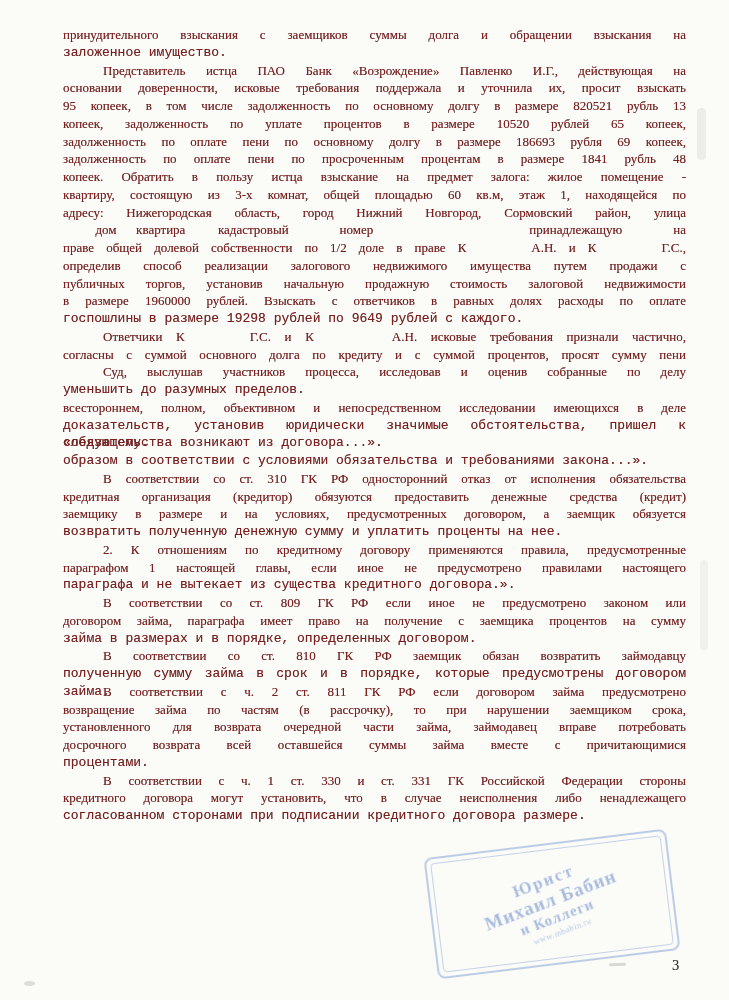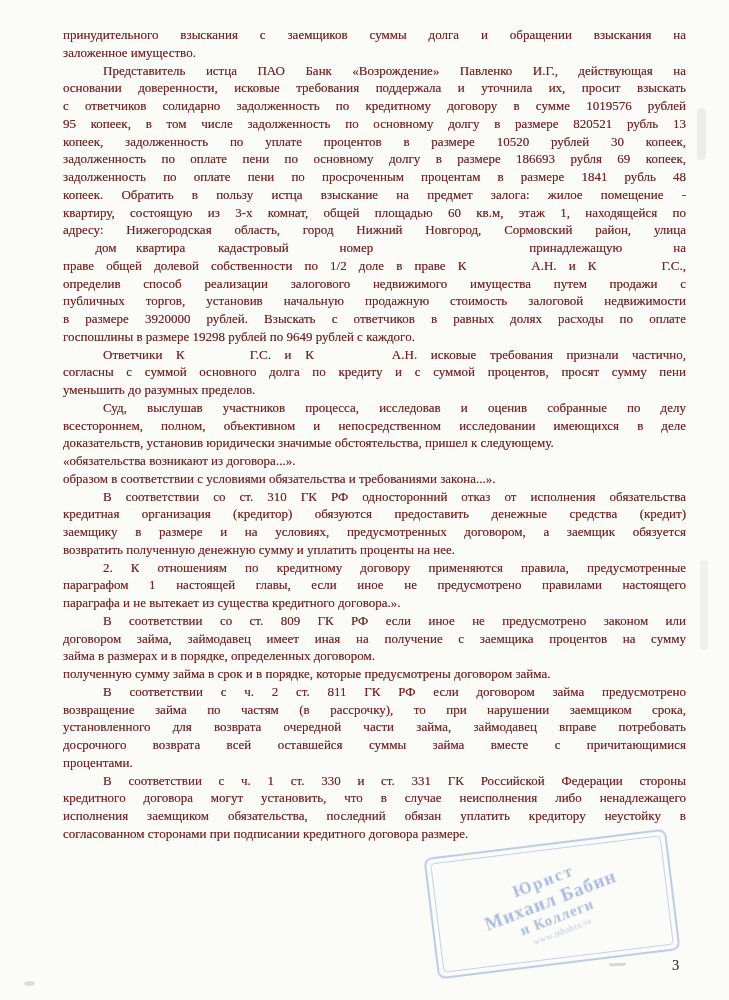--- a/index.html
+++ b/index.html
@@ -19,21 +19,21 @@
     text-shadow:0 0 .6px rgba(43,43,43,.55);
     z-index:1;
   }
   .line{
     text-align:justify;
     text-align-last:justify;
     -moz-text-align-last:justify;
     height:17.75px;overflow:visible;white-space:pre-wrap;
   }
   .line.indent{text-indent:40px;}
-  .line.last{text-align-last:left;-moz-text-align-last:left;}
+  .line.last{text-align-last:left;font-family:Liberation Mono, monospace;-moz-text-align-last:left;}
   
   .stamp{
     position:absolute;left:430px;top:843px;width:240px;height:118px;
     transform:rotate(-7deg);z-index:0;pointer-events:none;
     border:2px solid rgba(128,158,212,.5);border-radius:8px;
     filter:blur(.3px);
   }
   .stamp-inner{
     position:absolute;inset:4px;
     border:1px solid rgba(128,158,212,.45);border-radius:4px;
@@ -74,61 +74,60 @@
       <div class="stamp-l3">и Коллеги</div>
       <div class="stamp-l4">www.mbabin.ru</div>
     </div>
   </div>
 
   <div class="doc-text">
       <div class="line">принудительного взыскания с заемщиков суммы долга и обращении взыскания на</div>
       <div class="line last">заложенное имущество.</div>
       <div class="line indent">Представитель истца ПАО Банк «Возрождение» Павленко И.Г., действующая на</div>
       <div class="line">основании доверенности, исковые требования поддержала и уточнила их, просит взыскать</div>
-      <div class="line">с ответчиков солидарно задолженность по кредитному договору в сумме 1019576 рублей</div>
       <div class="line">95 копеек, в том числе задолженность по основному долгу в размере 820521 рубль 13</div>
-      <div class="line">копеек, задолженность по уплате процентов в размере 10520 рублей 30 копеек,</div>
+      <div class="line">копеек, задолженность по уплате процентов в размере 10520 рублей 65 копеек,</div>
       <div class="line">задолженность по оплате пени по основному долгу в размере 186693 рубля 69 копеек,</div>
       <div class="line">задолженность по оплате пени по просроченным процентам в размере 1841 рубль 48</div>
       <div class="line">копеек. Обратить в пользу истца взыскание на предмет залога: жилое помещение -</div>
       <div class="line">квартиру, состоящую из 3-х комнат, общей площадью 60 кв.м, этаж 1, находящейся по</div>
       <div class="line">адресу: Нижегородская область, город Нижний Новгород, Сормовский район, улица</div>
       <div class="line">   дом  квартира   кадастровый номер            принадлежащую на</div>
       <div class="line">праве общей долевой собственности по 1/2 доле в праве К     А.Н. и К     Г.С.,</div>
       <div class="line">определив способ реализации залогового недвижимого имущества путем продажи с</div>
       <div class="line">публичных торгов, установив начальную продажную стоимость залоговой недвижимости</div>
-      <div class="line">в размере 3920000 рублей. Взыскать с ответчиков в равных долях расходы по оплате</div>
+      <div class="line">в размере 1960000 рублей. Взыскать с ответчиков в равных долях расходы по оплате</div>
       <div class="line last">госпошлины в размере 19298 рублей по 9649 рублей с каждого.</div>
       <div class="line indent">Ответчики К     Г.С. и К      А.Н. исковые требования признали частично,</div>
       <div class="line">согласны с суммой основного долга по кредиту и с суммой процентов, просят сумму пени</div>
+      <div class="line indent">Суд, выслушав участников процесса, исследовав и оценив собранные по делу</div>
       <div class="line last">уменьшить до разумных пределов.</div>
-      <div class="line indent">Суд, выслушав участников процесса, исследовав и оценив собранные по делу</div>
       <div class="line">всестороннем, полном, объективном и непосредственном исследовании имеющихся в деле</div>
       <div class="line last">доказательств, установив юридически значимые обстоятельства, пришел к следующему.</div>
       <div class="line last">«обязательства возникают из договора...».</div>
       <div class="line last">образом в соответствии с условиями обязательства и требованиями закона...».</div>
       <div class="line indent">В соответствии со ст. 310 ГК РФ односторонний отказ от исполнения обязательства</div>
       <div class="line">кредитная организация (кредитор) обязуются предоставить денежные средства (кредит)</div>
       <div class="line">заемщику в размере и на условиях, предусмотренных договором, а заемщик обязуется</div>
       <div class="line last">возвратить полученную денежную сумму и уплатить проценты на нее.</div>
       <div class="line indent">2. К отношениям по кредитному договору применяются правила, предусмотренные</div>
       <div class="line">параграфом 1 настоящей главы, если иное не предусмотрено правилами настоящего</div>
       <div class="line last">параграфа и не вытекает из существа кредитного договора.».</div>
       <div class="line indent">В соответствии со ст. 809 ГК РФ если иное не предусмотрено законом или</div>
-      <div class="line">договором займа, займодавец имеет иная на получение с заемщика процентов на сумму</div>
+      <div class="line">договором займа, параграфа имеет право на получение с заемщика процентов на сумму</div>
       <div class="line last">займа в размерах и в порядке, определенных договором.</div>
+      <div class="line indent">В соответствии со ст. 810 ГК РФ заемщик обязан возвратить займодавцу</div>
       <div class="line last">полученную сумму займа в срок и в порядке, которые предусмотрены договором займа.</div>
       <div class="line indent">В соответствии с ч. 2 ст. 811 ГК РФ если договором займа предусмотрено</div>
       <div class="line">возвращение займа по частям (в рассрочку), то при нарушении заемщиком срока,</div>
       <div class="line">установленного для возврата очередной части займа, займодавец вправе потребовать</div>
       <div class="line">досрочного возврата всей оставшейся суммы займа вместе с причитающимися</div>
       <div class="line last">процентами.</div>
       <div class="line indent">В соответствии с ч. 1 ст. 330 и ст. 331 ГК Российской Федерации стороны</div>
       <div class="line">кредитного договора могут установить, что в случае неисполнения либо ненадлежащего</div>
-      <div class="line">исполнения заемщиком обязательства, последний обязан уплатить кредитору неустойку в</div>
       <div class="line last">согласованном сторонами при подписании кредитного договора размере.</div>
     </div>
 
   <div class="page-num">3</div>
 
   <div class="artifact a1"></div>
   <div class="artifact a2"></div>
   <div class="artifact a3"></div>
   <div class="artifact a4"></div>
 

